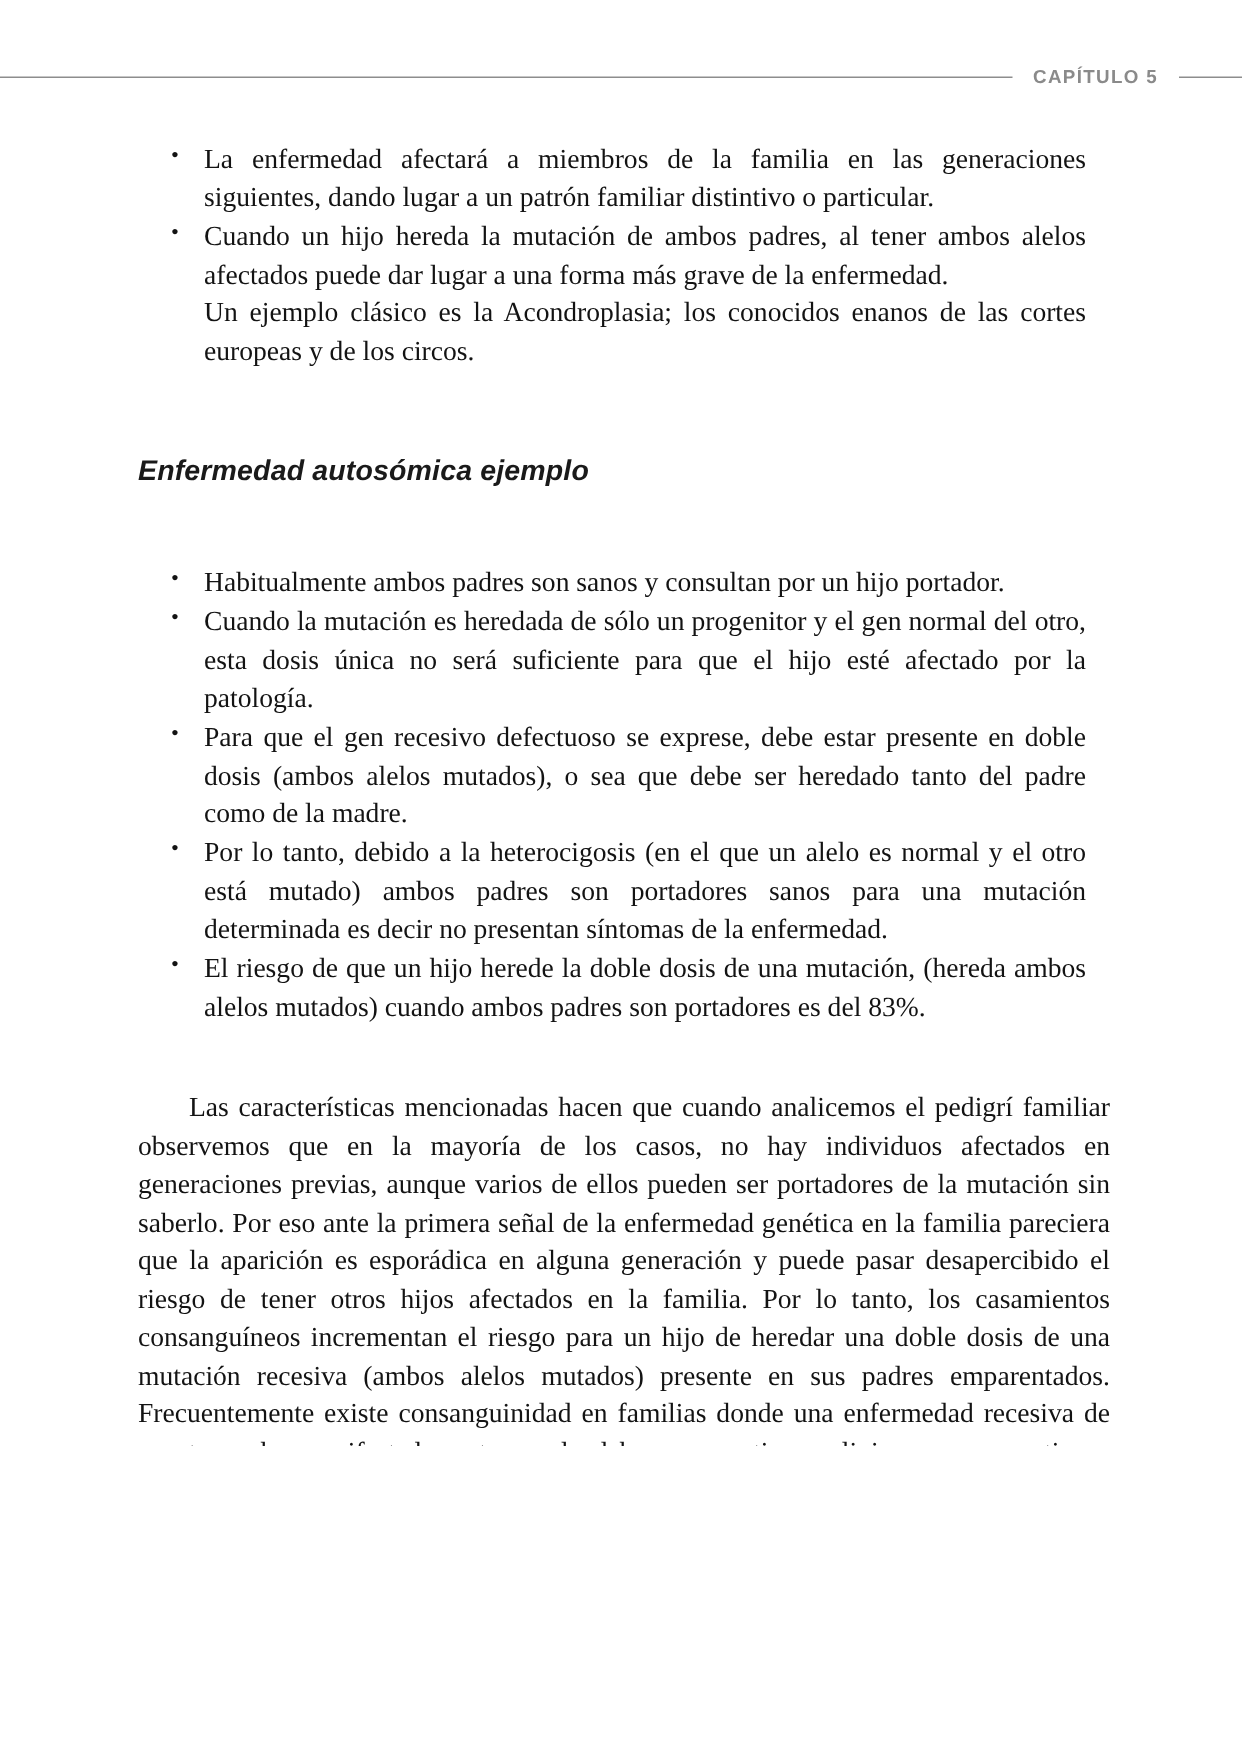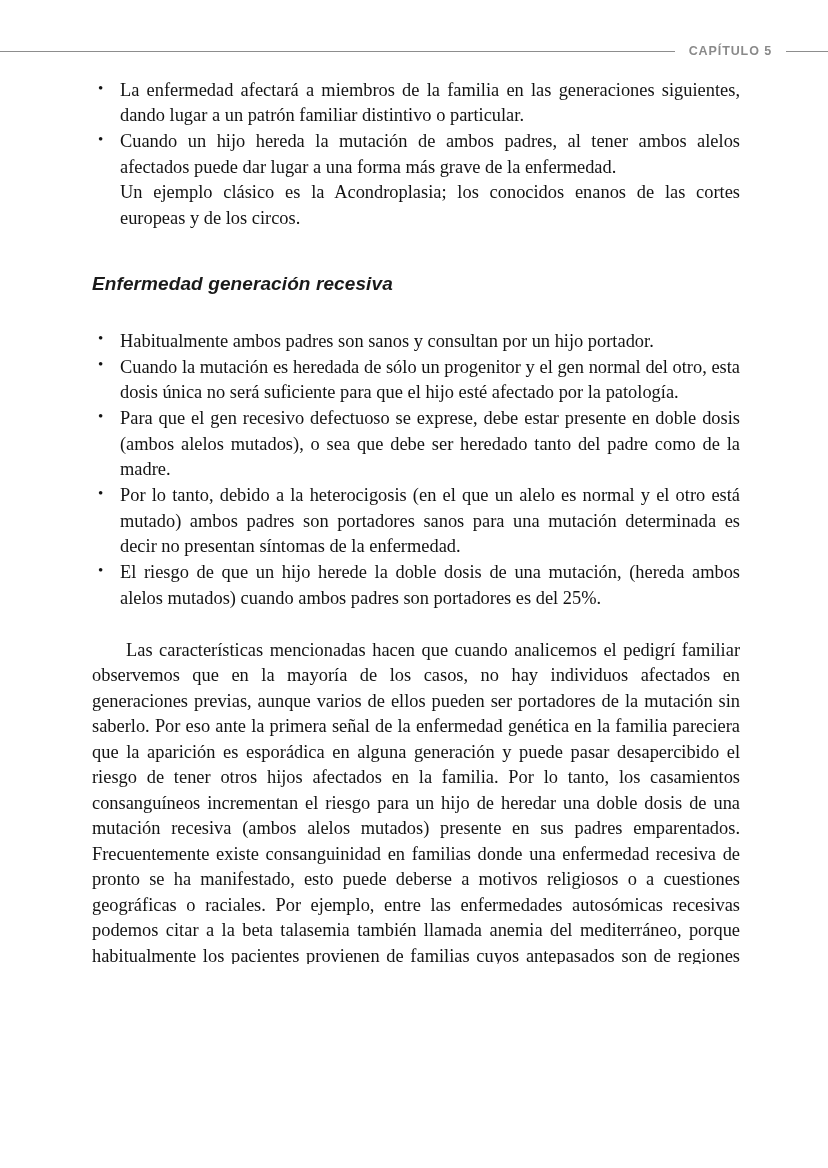--- a/index.html
+++ b/index.html
@@ -55,21 +55,21 @@
   
   .content {
     position: absolute;
     left: 92px;
     top: 78px;
     width: 648px;
   }
 
   ul.bullets {
     list-style: none;
-    margin: 0;
+    margin: 16px;
     padding: 0;
   }
   ul.bullets li {
     position: relative;
     padding-left: 28px;
     font-size: 18.4px;
     line-height: 1.385;
     text-align: justify;
     text-justify: inter-word;
     margin: 0 0 0.5px 0;
@@ -207,39 +207,39 @@
         <span>La enfermedad afectará a miembros de la familia en las generaciones siguientes, dando lugar a un patrón familiar distintivo o particular.</span>
       </li>
       <li>
         <span>Cuando un hijo hereda la mutación de ambos padres, al tener ambos alelos afectados puede dar lugar a una forma más grave de la enfermedad.</span>
         <span class="sub-line">Un ejemplo clásico es la Acondroplasia; los conocidos enanos de las cortes europeas y de los circos.</span>
       </li>
     </ul>
 
     <div class="spacer-after-list-1"></div>
 
-    <h2 class="section-title">Enfermedad generación recesiva</h2>
+    <h2 class="section-title">Enfermedad autosómica ejemplo</h2>
 
     <div class="spacer-after-title"></div>
 
     <ul class="bullets">
       <li>
         <span>Habitualmente ambos padres son sanos y consultan por un hijo portador.</span>
       </li>
       <li>
         <span>Cuando la mutación es heredada de sólo un progenitor y el gen normal del otro, esta dosis única no será suficiente para que el hijo esté afectado por la patología.</span>
       </li>
       <li>
         <span>Para que el gen recesivo defectuoso se exprese, debe estar presente en doble dosis (ambos alelos mutados), o sea que debe ser heredado tanto del padre como de la madre.</span>
       </li>
       <li>
         <span>Por lo tanto, debido a la heterocigosis (en el que un alelo es normal y el otro está mutado) ambos padres son portadores sanos para una mutación determinada es decir no presentan síntomas de la enfermedad.</span>
       </li>
       <li>
-        <span> El riesgo de que un hijo herede la doble dosis de una mutación, (hereda ambos alelos mutados) cuando ambos padres son portadores es del 25%.</span>
+        <span> El riesgo de que un hijo herede la doble dosis de una mutación, (hereda ambos alelos mutados) cuando ambos padres son portadores es del 83%.</span>
       </li>
     </ul>
 
     <div class="spacer-after-list-2"></div>
 
     <p class="body-par">Las características mencionadas hacen que cuando analicemos el pedigrí familiar observemos que en la mayoría de los casos, no hay individuos afectados en generaciones previas, aunque varios de ellos pueden ser portadores de la mutación sin saberlo. Por eso ante la primera señal de la enfermedad genética en la familia pareciera que la aparición es esporádica en alguna generación y puede pasar desapercibido el riesgo de tener otros hijos afectados en la familia. Por lo tanto, los casamientos consanguíneos incrementan el riesgo para un hijo de heredar una doble dosis de una mutación recesiva (ambos alelos mutados) presente en sus padres emparentados. Frecuentemente existe consanguinidad en familias donde una enfermedad recesiva de pronto se ha manifestado, esto puede deberse a motivos religiosos o a cuestiones geográficas o raciales. Por ejemplo, entre las enfermedades autosómicas recesivas podemos citar a la beta talasemia también llamada anemia del mediterráneo, porque habitualmente los pacientes provienen de familias cuyos antepasados son de regiones aledañas o costeras al mar mediterráneo; los grupos de judíos eskenazi provenientes de los balcanes, que pueden ser portadores de una mutación determinada que provoca fenilcetonuria, enfermedad metabólica que lleva al retardo mental, o la fibrosis quística que afecta a los canales secundarios de membrana celular para el</p>
   </div>
 
   <div class="page-footer">
     <div class="footer-top">

